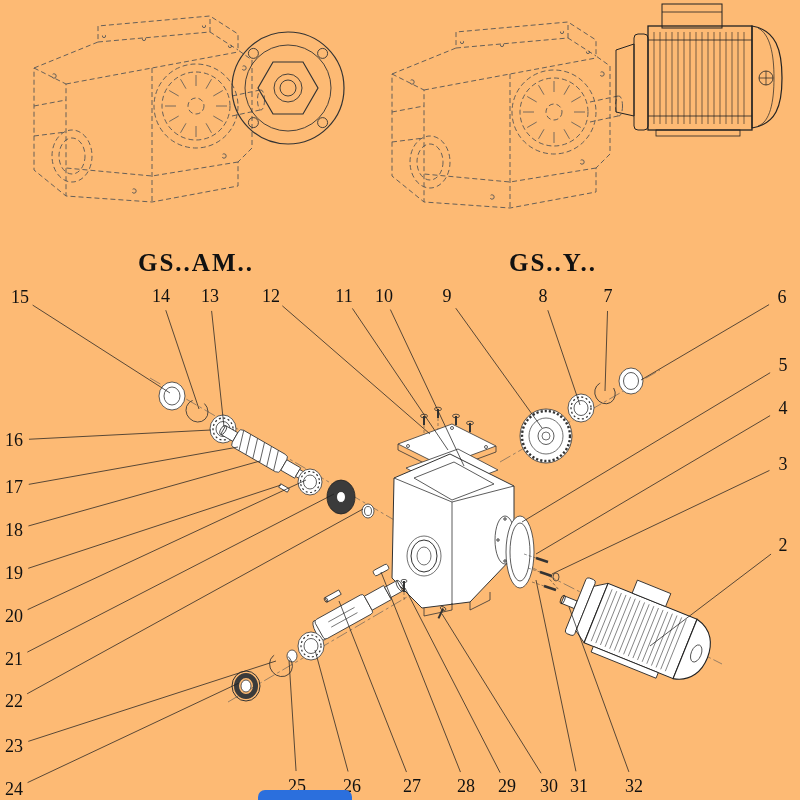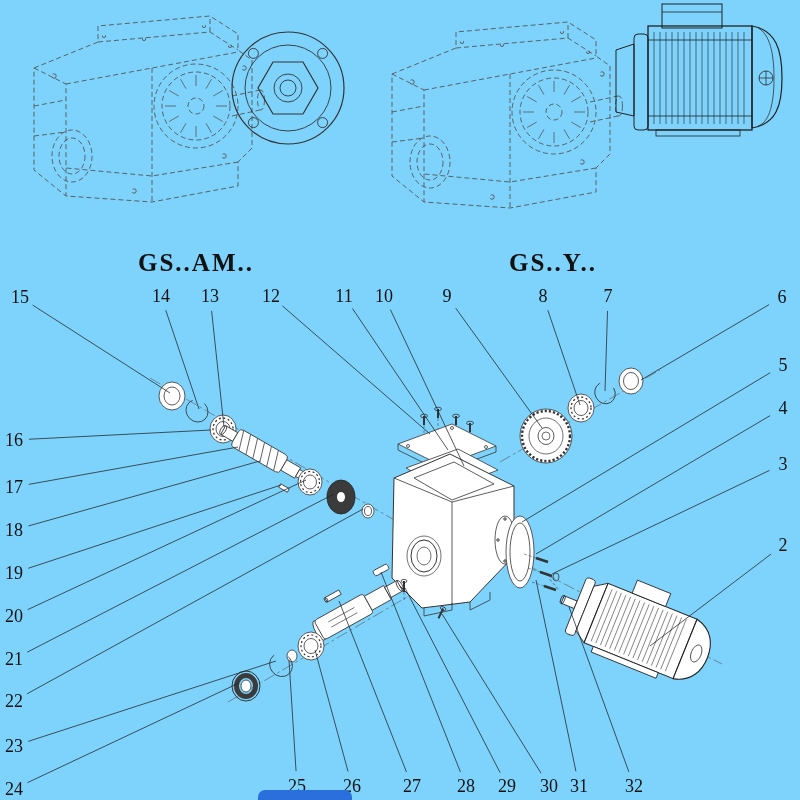--- a/index.html
+++ b/index.html
@@ -1,16 +1,16 @@
 <!DOCTYPE html>
 <html><head>
 <meta charset="utf-8">
 <style>
   html,body{margin:0;padding:0;background:#ffffff;}
-  .stage{position:relative;width:800px;height:800px;background:#7dd3fc;overflow:hidden;
+  .stage{position:relative;width:800px;height:800px;background:#fdba74;overflow:hidden;
          font-family:"Liberation Serif",serif;}
   svg{position:absolute;left:0;top:0;}
   .caption{font-family:"Liberation Serif",serif;font-weight:bold;font-size:25px;
            letter-spacing:2px;fill:#111;}
   .callout-num{font-family:"Liberation Serif",serif;font-size:18px;fill:#111;}
   .blue-cut{position:absolute;left:258px;top:790px;width:94px;height:10px;
             background:#2b6fdd;border-radius:7px 7px 0 0;}
 </style>
 </head>
 <body>

